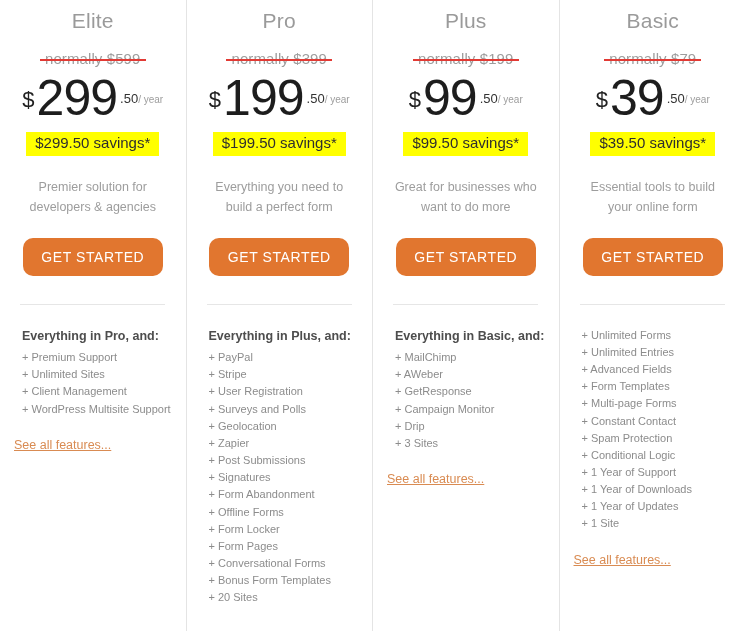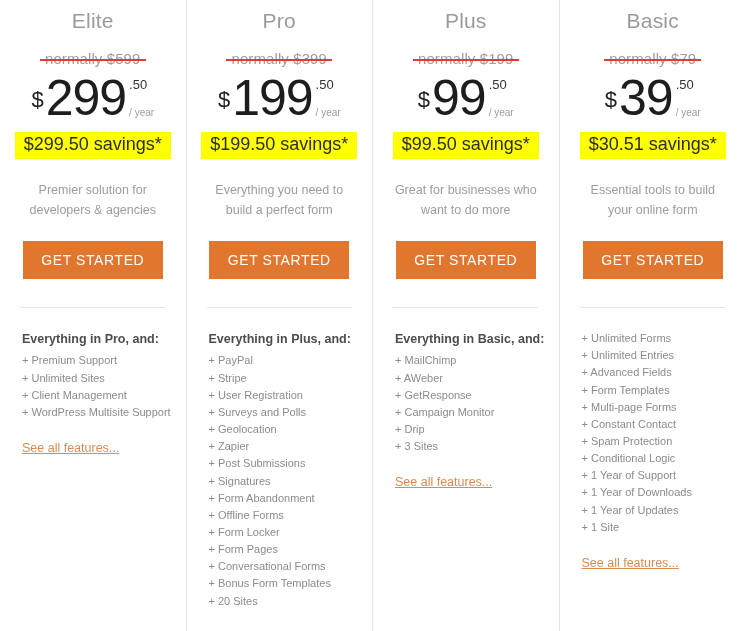--- a/index.html
+++ b/index.html
@@ -87,42 +87,42 @@
   }
   .amount {
     font-size: 50px;
     color: #1d1d1d;
     font-weight: 400;
     line-height: .92;
     letter-spacing: -1px;
   }
   .price-suffix {
     display: flex;
-    flex-direction: column;
-    align-items: flex-start;
+    flex-direction: row;
+    align-items: flex-end;
     margin-left: 3px;
     padding-top: 3px;
   }
   .cents {
     font-size: 13px;
     color: #333333;
     line-height: 1;
   }
   .per-year {
     font-size: 10px;
     color: #9d9d9d;
     line-height: 1;
     margin-top: 17px;
   }
 
   
   .savings-badge {
     background: #ffff00;
     color: #2e2e2e;
-    font-size: 18px;
+    font-size: 15px;
     padding: 3px 9px 4px 9px;
     margin-top: 9px;
     line-height: 1.1;
     white-space: nowrap;
     display: inline-block;
   }
 
   
   .plan-desc {
     font-size: 12.5px;
@@ -132,21 +132,21 @@
     margin-top: 21px;
     max-width: 150px;
   }
 
   
   .cta-button {
     margin-top: 20px;
     background: #e1762f;
     color: #ffffff;
     border: none;
-    border-radius: 0;
+    border-radius: 10px;
     font-family: "Liberation Sans", sans-serif;
     font-size: 14px;
     letter-spacing: .6px;
     padding: 12px 16px;
     width: 140px;
     cursor: pointer;
     text-align: center;
     line-height: 1;
   }
 
@@ -173,21 +173,20 @@
   }
   .feature-item {
     font-size: 11px;
     color: #8c8c8c;
     line-height: 1.56;
   }
 
   .see-all-link {
     display: inline-block;
     margin-top: 20px;
-    margin-left: 8px;
     align-self: flex-start;
     font-size: 12.5px;
     color: #d98b52;
     text-decoration: underline;
     cursor: pointer;
   }
 </style>
 </head>
 <body>
 
@@ -280,21 +279,21 @@
       <div class="plan-name">Basic</div>
       <div class="old-price-wrap"><span class="old-price">normally $79</span><span class="old-price-strike"></span></div>
       <div class="price-row">
         <span class="currency">$</span>
         <span class="amount">39</span>
         <span class="price-suffix">
           <span class="cents">.50</span>
           <span class="per-year">/ year</span>
         </span>
       </div>
-      <div class="savings-badge">$30.51 savings*</div>
+      <div class="savings-badge">$39.50 savings*</div>
       <div class="plan-desc">Essential tools to build your online form</div>
       <button class="cta-button">GET STARTED</button>
       <div class="divider"></div>
       <div class="features">
         <div class="feature-item">+ Unlimited Forms</div>
         <div class="feature-item">+ Unlimited Entries</div>
         <div class="feature-item">+ Advanced Fields</div>
         <div class="feature-item">+ Form Templates</div>
         <div class="feature-item">+ Multi-page Forms</div>
         <div class="feature-item">+ Constant Contact</div>

